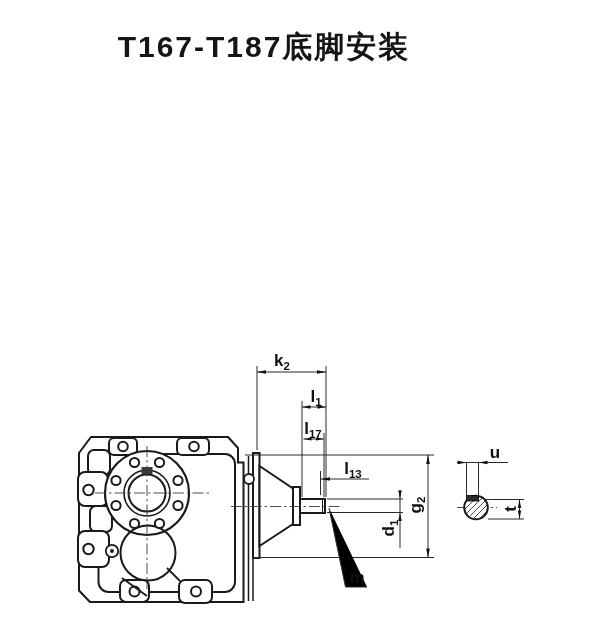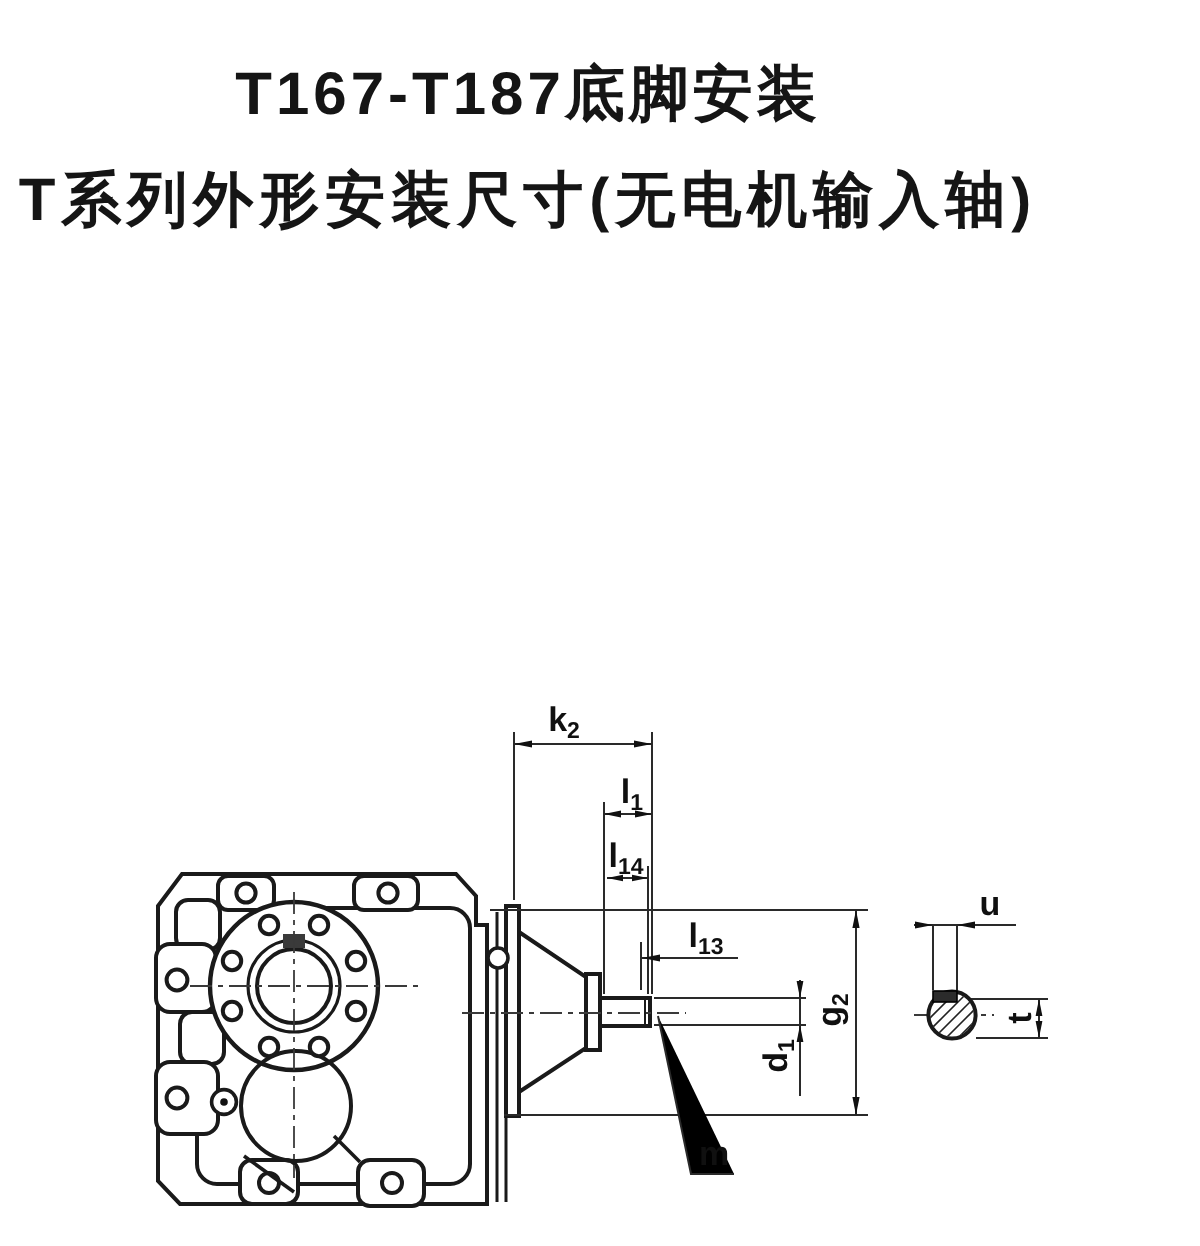--- a/index.html
+++ b/index.html
@@ -21,21 +21,20 @@
   .cl{stroke:#3a3a3a;stroke-width:0.9;stroke-dasharray:11 3 2.5 3;fill:none;}
   .arr{fill:#111;stroke:none;}
   .hatch{stroke:#222;stroke-width:0.8;}
 </style>
 </head>
 <body>
 
 <div class="page">
 
   <div class="title-line title-1">T167-T187底脚安装</div>
-  <div class="title-line title-2">T系列外形安装尺寸(无电机输入轴)</div>
 
   <svg width="600" height="623" viewBox="0 0 600 623">
     <defs>
       <clipPath id="xsecClip">
           <circle cx="476" cy="507.5" r="11"></circle>
         </clipPath>
     </defs>
 
     <g>
 
@@ -179,21 +178,21 @@
         <line class="hatch" x1="470" y1="528" x2="492" y2="506"></line>
         <line class="hatch" x1="473" y1="531" x2="495" y2="509"></line>
         <line class="hatch" x1="476" y1="534" x2="498" y2="512"></line>
       </g>
       <rect x="466.5" y="495.5" width="12" height="5.5" fill="#2b2b2b" stroke="#000" stroke-width="0.8"></rect>
     </g>
   </svg>
 
   <span class="dim-label" style="left:282px;top:362px"><span>k</span><span class="sub">2</span></span>
   <span class="dim-label" style="left:316px;top:398px"><span>l</span><span class="sub">1</span></span>
-  <span class="dim-label" style="left:313px;top:430px"><span>l</span><span class="sub">14</span></span>
+  <span class="dim-label" style="left:313px;top:430px"><span>l</span><span class="sub">17</span></span>
   <span class="dim-label" style="left:353px;top:470px"><span>l</span><span class="sub">13</span></span>
   <span class="dim-label rot" style="left:417px;top:505px"><span>g</span><span class="sub">2</span></span>
   <span class="dim-label rot" style="left:390px;top:528px"><span>d</span><span class="sub">1</span></span>
   <span class="dim-label" style="left:357px;top:577px"><span>m</span></span>
   <span class="dim-label" style="left:495px;top:452px"><span>u</span></span>
   <span class="dim-label rot" style="left:510px;top:509px"><span>t</span></span>
 
 </div>
 
 </body></html>

